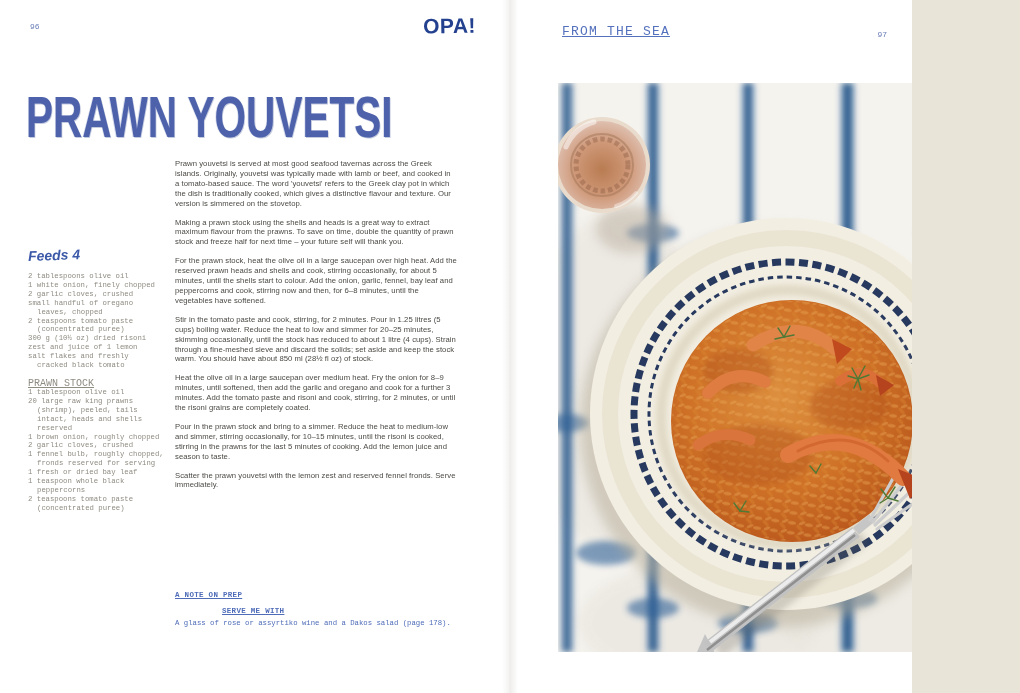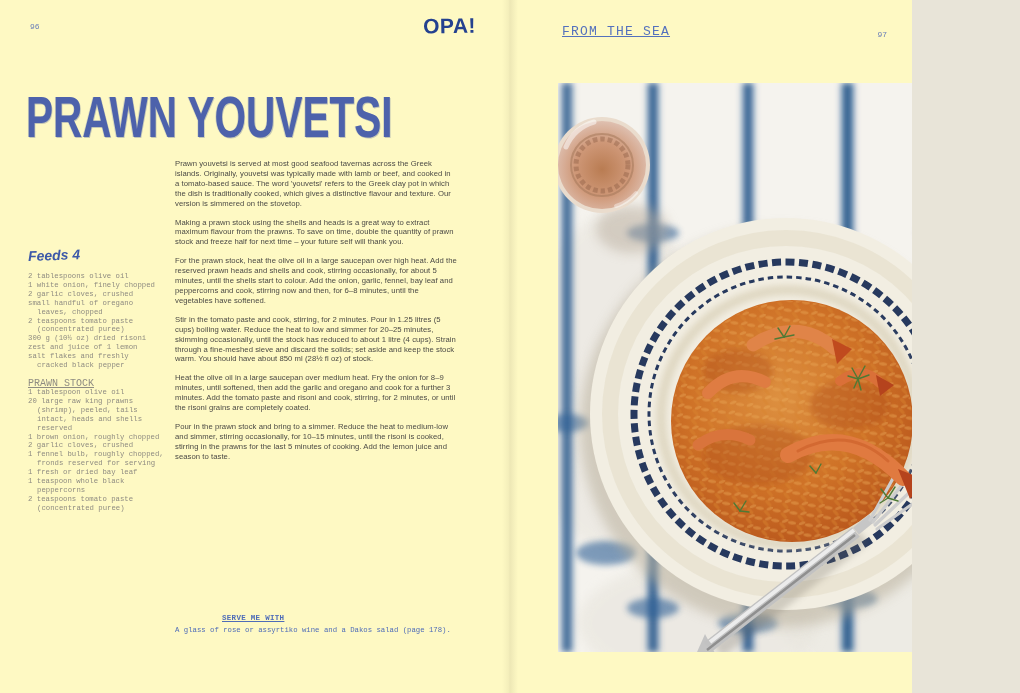--- a/index.html
+++ b/index.html
@@ -1,16 +1,16 @@
 <!DOCTYPE html>
 <html><head>
 <meta charset="utf-8">
 <style>
   html,body{margin:0;padding:0;background:#e8e4d8;}
-  .spread{position:relative;width:912px;height:693px;background:#fef9c3;overflow:hidden;
+  .spread{position:relative;width:912px;height:693px;background:#ffffff;overflow:hidden;
           font-family:"Liberation Sans",sans-serif;color:#4b4a45;}
   .fold{position:absolute;left:502px;top:0;width:16px;height:100%;
         background:linear-gradient(90deg,rgba(0,0,0,0) 0%,rgba(90,80,60,.06) 40%,rgba(90,80,60,.10) 50%,rgba(0,0,0,0) 100%);}
 
   .pagenum{position:absolute;top:22px;font-family:"Liberation Mono","DejaVu Sans Mono",monospace;
            font-size:8px;color:#6a7fb8;}
   .pagenum.left{left:30px;}
   .pagenum.right{right:25px;margin-top:8px;}
   .logo{position:absolute;left:423px;top:14px;font-size:21px;font-weight:bold;color:#24418f;
         letter-spacing:.5px;transform:rotate(-1deg);}
@@ -31,21 +31,21 @@
                  color:#8f8c82;text-decoration:underline;margin-top:9px;line-height:9px;}
 
   .main-col{position:absolute;left:175px;top:159px;width:282px;}
   .body-p{font-size:7.7px;line-height:9.9px;margin:0 0 9px 0;color:#4b4a45;letter-spacing:.05px;}
   .body-p.bold{font-weight:normal;}
 
   .notes{position:absolute;left:175px;top:591px;width:320px;
          font-family:"Liberation Mono","DejaVu Sans Mono",monospace;color:#4e6cb8;}
   .note-heading{font-size:7.5px;font-weight:bold;text-decoration:underline;letter-spacing:.3px;
                 margin-bottom:3px;line-height:9px;}
-  .note-heading.second{margin-top:23px;padding-left:47px;}
+  .note-heading.second{margin-top:7px;padding-left:47px;}
   .note-line{font-size:7.3px;line-height:9px;white-space:nowrap;}
 
   .photo{position:absolute;left:558px;top:83px;width:397px;height:569px;overflow:hidden;background:#f5f3ee;}
 </style>
 </head>
 <body>
 
 <div class="spread">
 
   <div class="pagenum left">96</div>
@@ -61,21 +61,21 @@
         <div class="mono-line">2 tablespoons olive oil</div>
         <div class="mono-line">1 white onion, finely chopped</div>
         <div class="mono-line">2 garlic cloves, crushed</div>
         <div class="mono-line">small handful of oregano</div>
         <div class="mono-line indent">leaves, chopped</div>
         <div class="mono-line">2 teaspoons tomato paste</div>
         <div class="mono-line indent">(concentrated puree)</div>
         <div class="mono-line">300 g (10½ oz) dried risoni</div>
         <div class="mono-line">zest and juice of 1 lemon</div>
         <div class="mono-line">salt flakes and freshly</div>
-        <div class="mono-line indent">cracked black pepper</div>
+        <div class="mono-line indent">cracked black tomato</div>
       </div>
     <div class="stock-heading">PRAWN STOCK</div>
     <div>
         <div class="mono-line">1 tablespoon olive oil</div>
         <div class="mono-line">20 large raw king prawns</div>
         <div class="mono-line indent">(shrimp), peeled, tails</div>
         <div class="mono-line indent">intact, heads and shells</div>
         <div class="mono-line indent">reserved</div>
         <div class="mono-line">1 brown onion, roughly chopped</div>
         <div class="mono-line">2 garlic cloves, crushed</div>
@@ -92,24 +92,26 @@
   <div class="main-col">
     <div>
         <p class="body-p">Prawn youvetsi is served at most good seafood tavernas across the Greek islands. Originally, youvetsi was typically made with lamb or beef, and cooked in a tomato-based sauce. The word 'youvetsi' refers to the Greek clay pot in which the dish is traditionally cooked, which gives a distinctive flavour and texture. Our version is simmered on the stovetop.</p>
         <p class="body-p bold">Making a prawn stock using the shells and heads is a great way to extract maximum flavour from the prawns. To save on time, double the quantity of prawn stock and freeze half for next time – your future self will thank you.</p>
       </div>
     <div>
         <p class="body-p">For the prawn stock, heat the olive oil in a large saucepan over high heat. Add the reserved prawn heads and shells and cook, stirring occasionally, for about 5 minutes, until the shells start to colour. Add the onion, garlic, fennel, bay leaf and peppercorns and cook, stirring now and then, for 6–8 minutes, until the vegetables have softened.</p>
         <p class="body-p">Stir in the tomato paste and cook, stirring, for 2 minutes. Pour in 1.25 litres (5 cups) boiling water. Reduce the heat to low and simmer for 20–25 minutes, skimming occasionally, until the stock has reduced to about 1 litre (4 cups). Strain through a fine-meshed sieve and discard the solids; set aside and keep the stock warm. You should have about 850 ml (28½ fl oz) of stock.</p>
         <p class="body-p">Heat the olive oil in a large saucepan over medium heat. Fry the onion for 8–9 minutes, until softened, then add the garlic and oregano and cook for a further 3 minutes. Add the tomato paste and risoni and cook, stirring, for 2 minutes, or until the risoni grains are completely coated.</p>
         <p class="body-p">Pour in the prawn stock and bring to a simmer. Reduce the heat to medium-low and simmer, stirring occasionally, for 10–15 minutes, until the risoni is cooked, stirring in the prawns for the last 5 minutes of cooking. Add the lemon juice and season to taste.</p>
+        <p class="body-p">Scatter the prawn youvetsi with the lemon zest and reserved fennel fronds. Serve immediately.</p>
       </div>
   </div>
 
   <div class="notes">
+    <div class="note-heading">A NOTE ON PREP</div>
     <div class="note-heading second">SERVE ME WITH</div>
     <div class="note-line">A glass of rose or assyrtiko wine and a Dakos salad (page 178).</div>
   </div>
 
   <div class="photo" title="Prawn youvetsi (risoni with prawns and fennel fronds) in a cream bowl with navy dashed rings, a fork resting in the bowl, and a glass of rose wine on an indigo shibori striped cloth">
     <svg width="397" height="569" viewBox="0 0 397 569">
       <defs>
         <filter id="b3" x="-40%" y="-40%" width="180%" height="180%">
             <feGaussianBlur stdDeviation="3"></feGaussianBlur>
           </filter>

